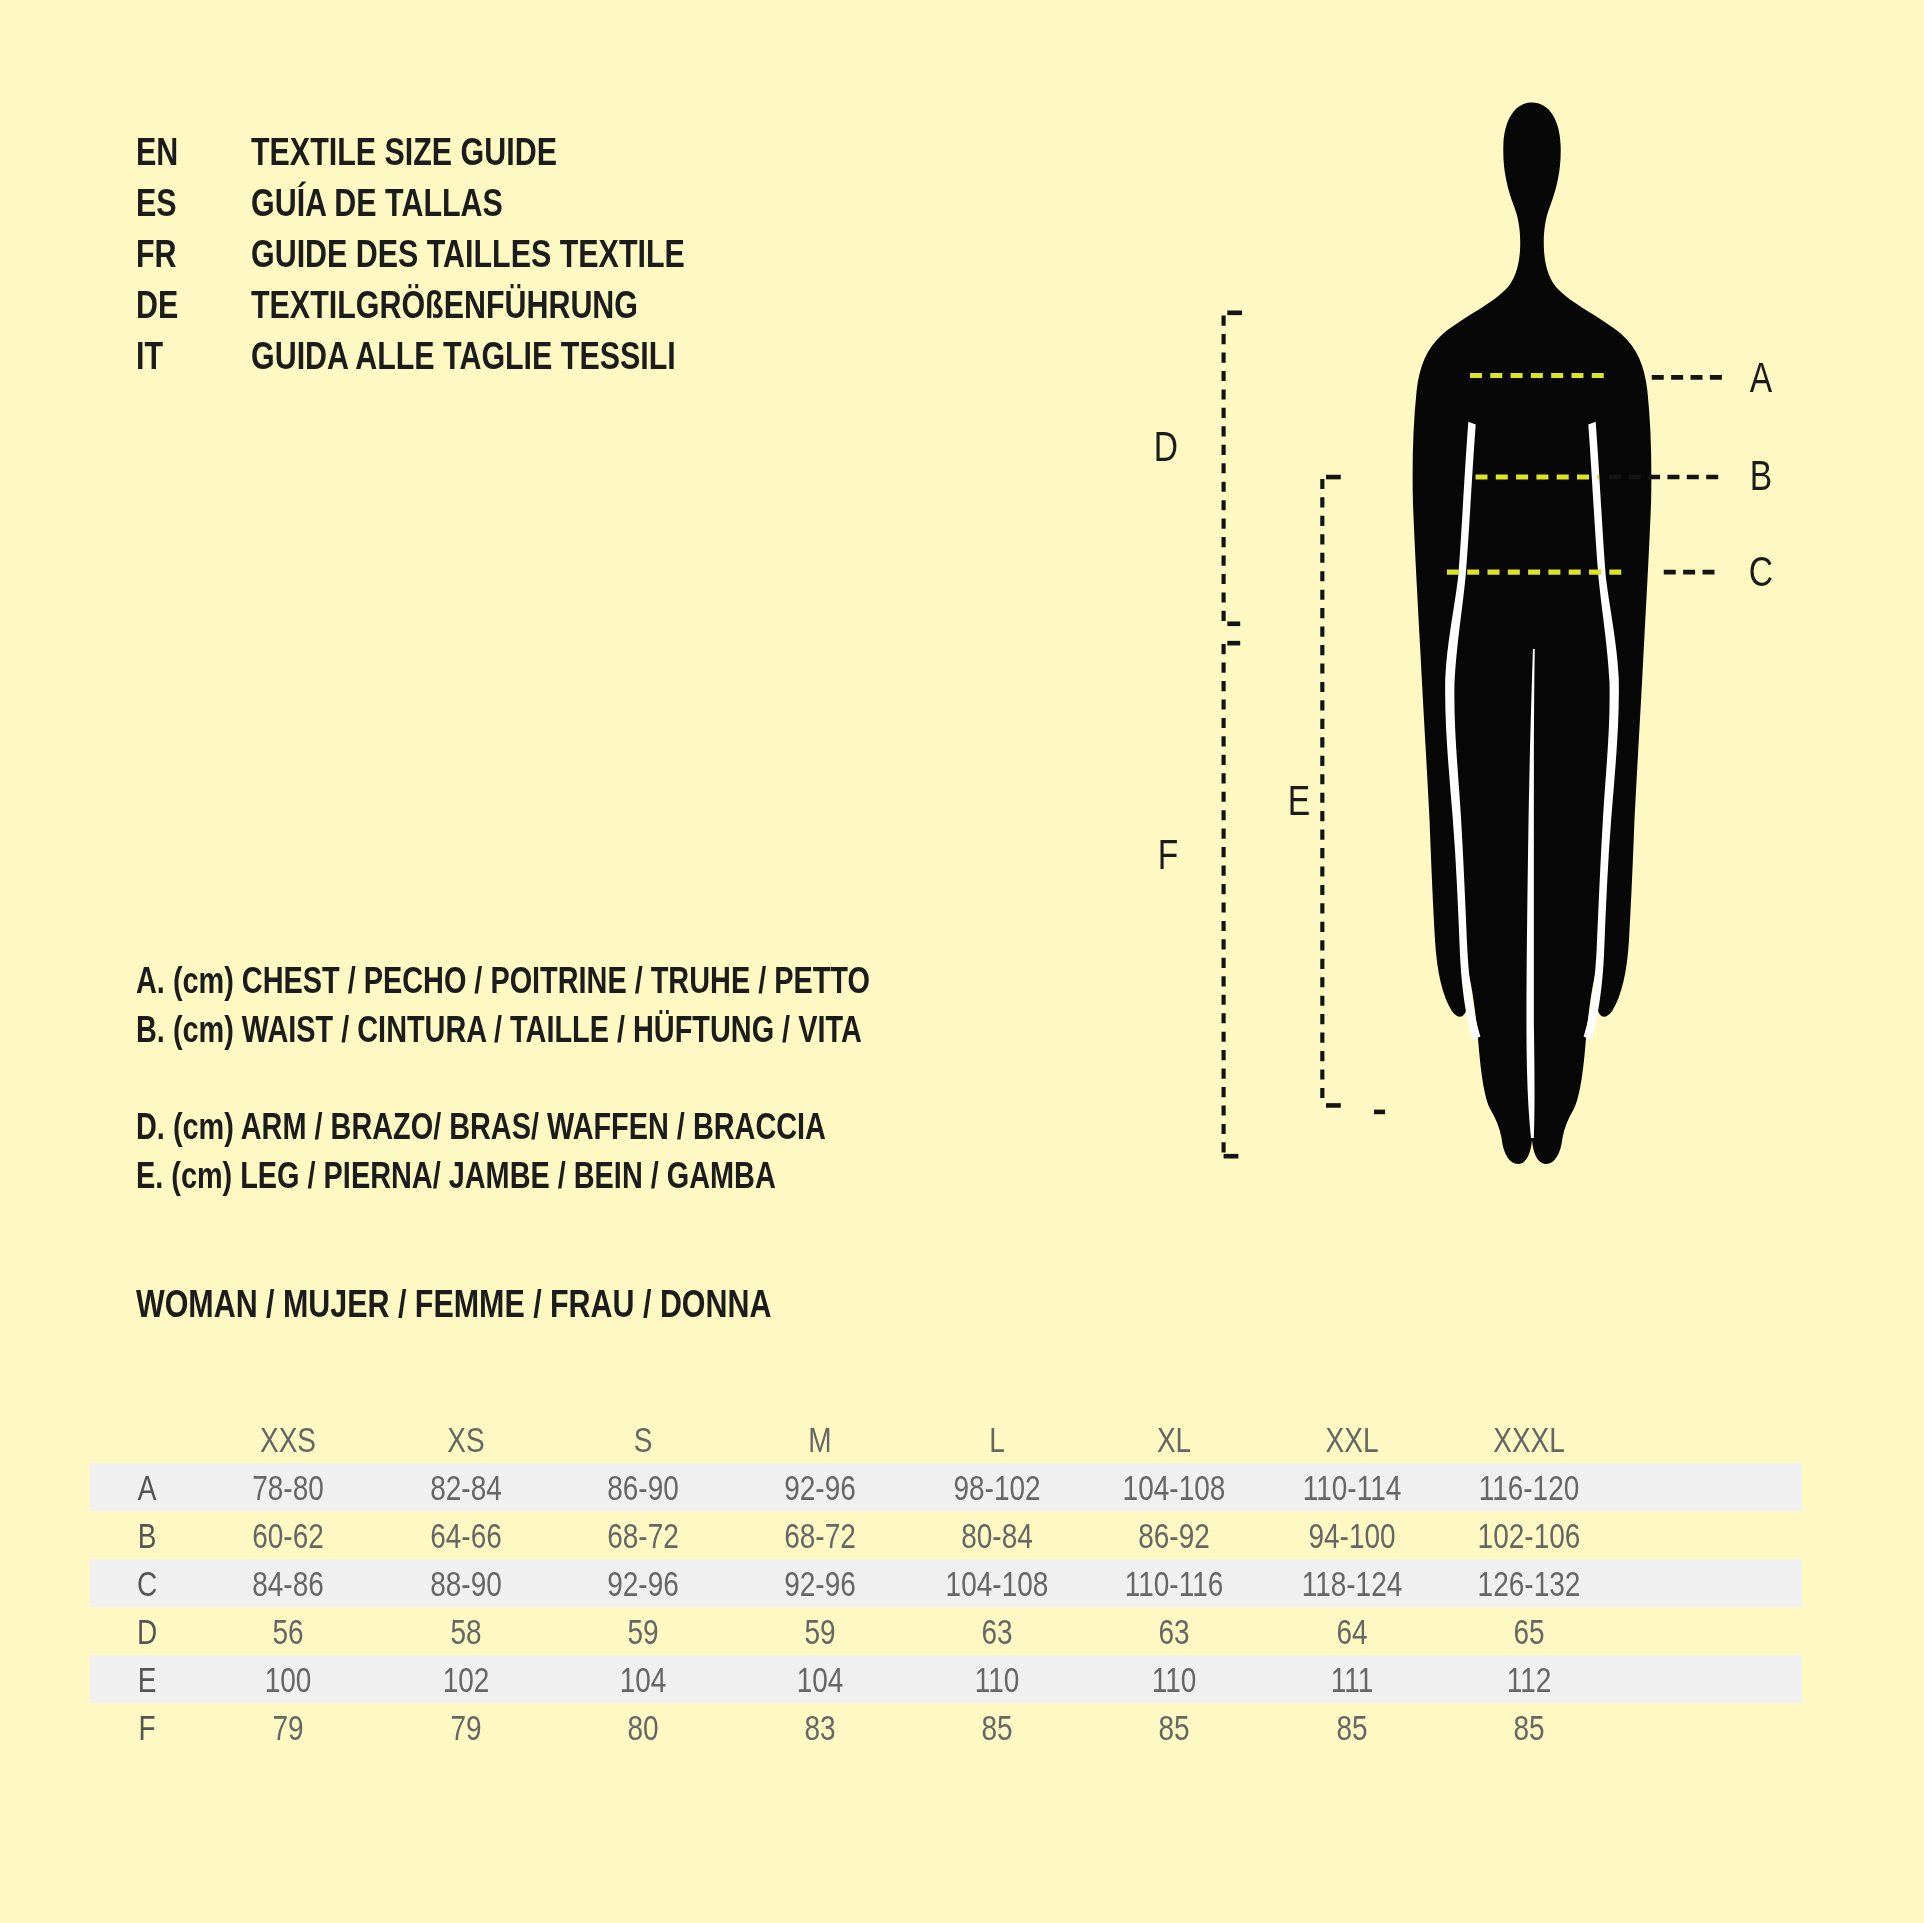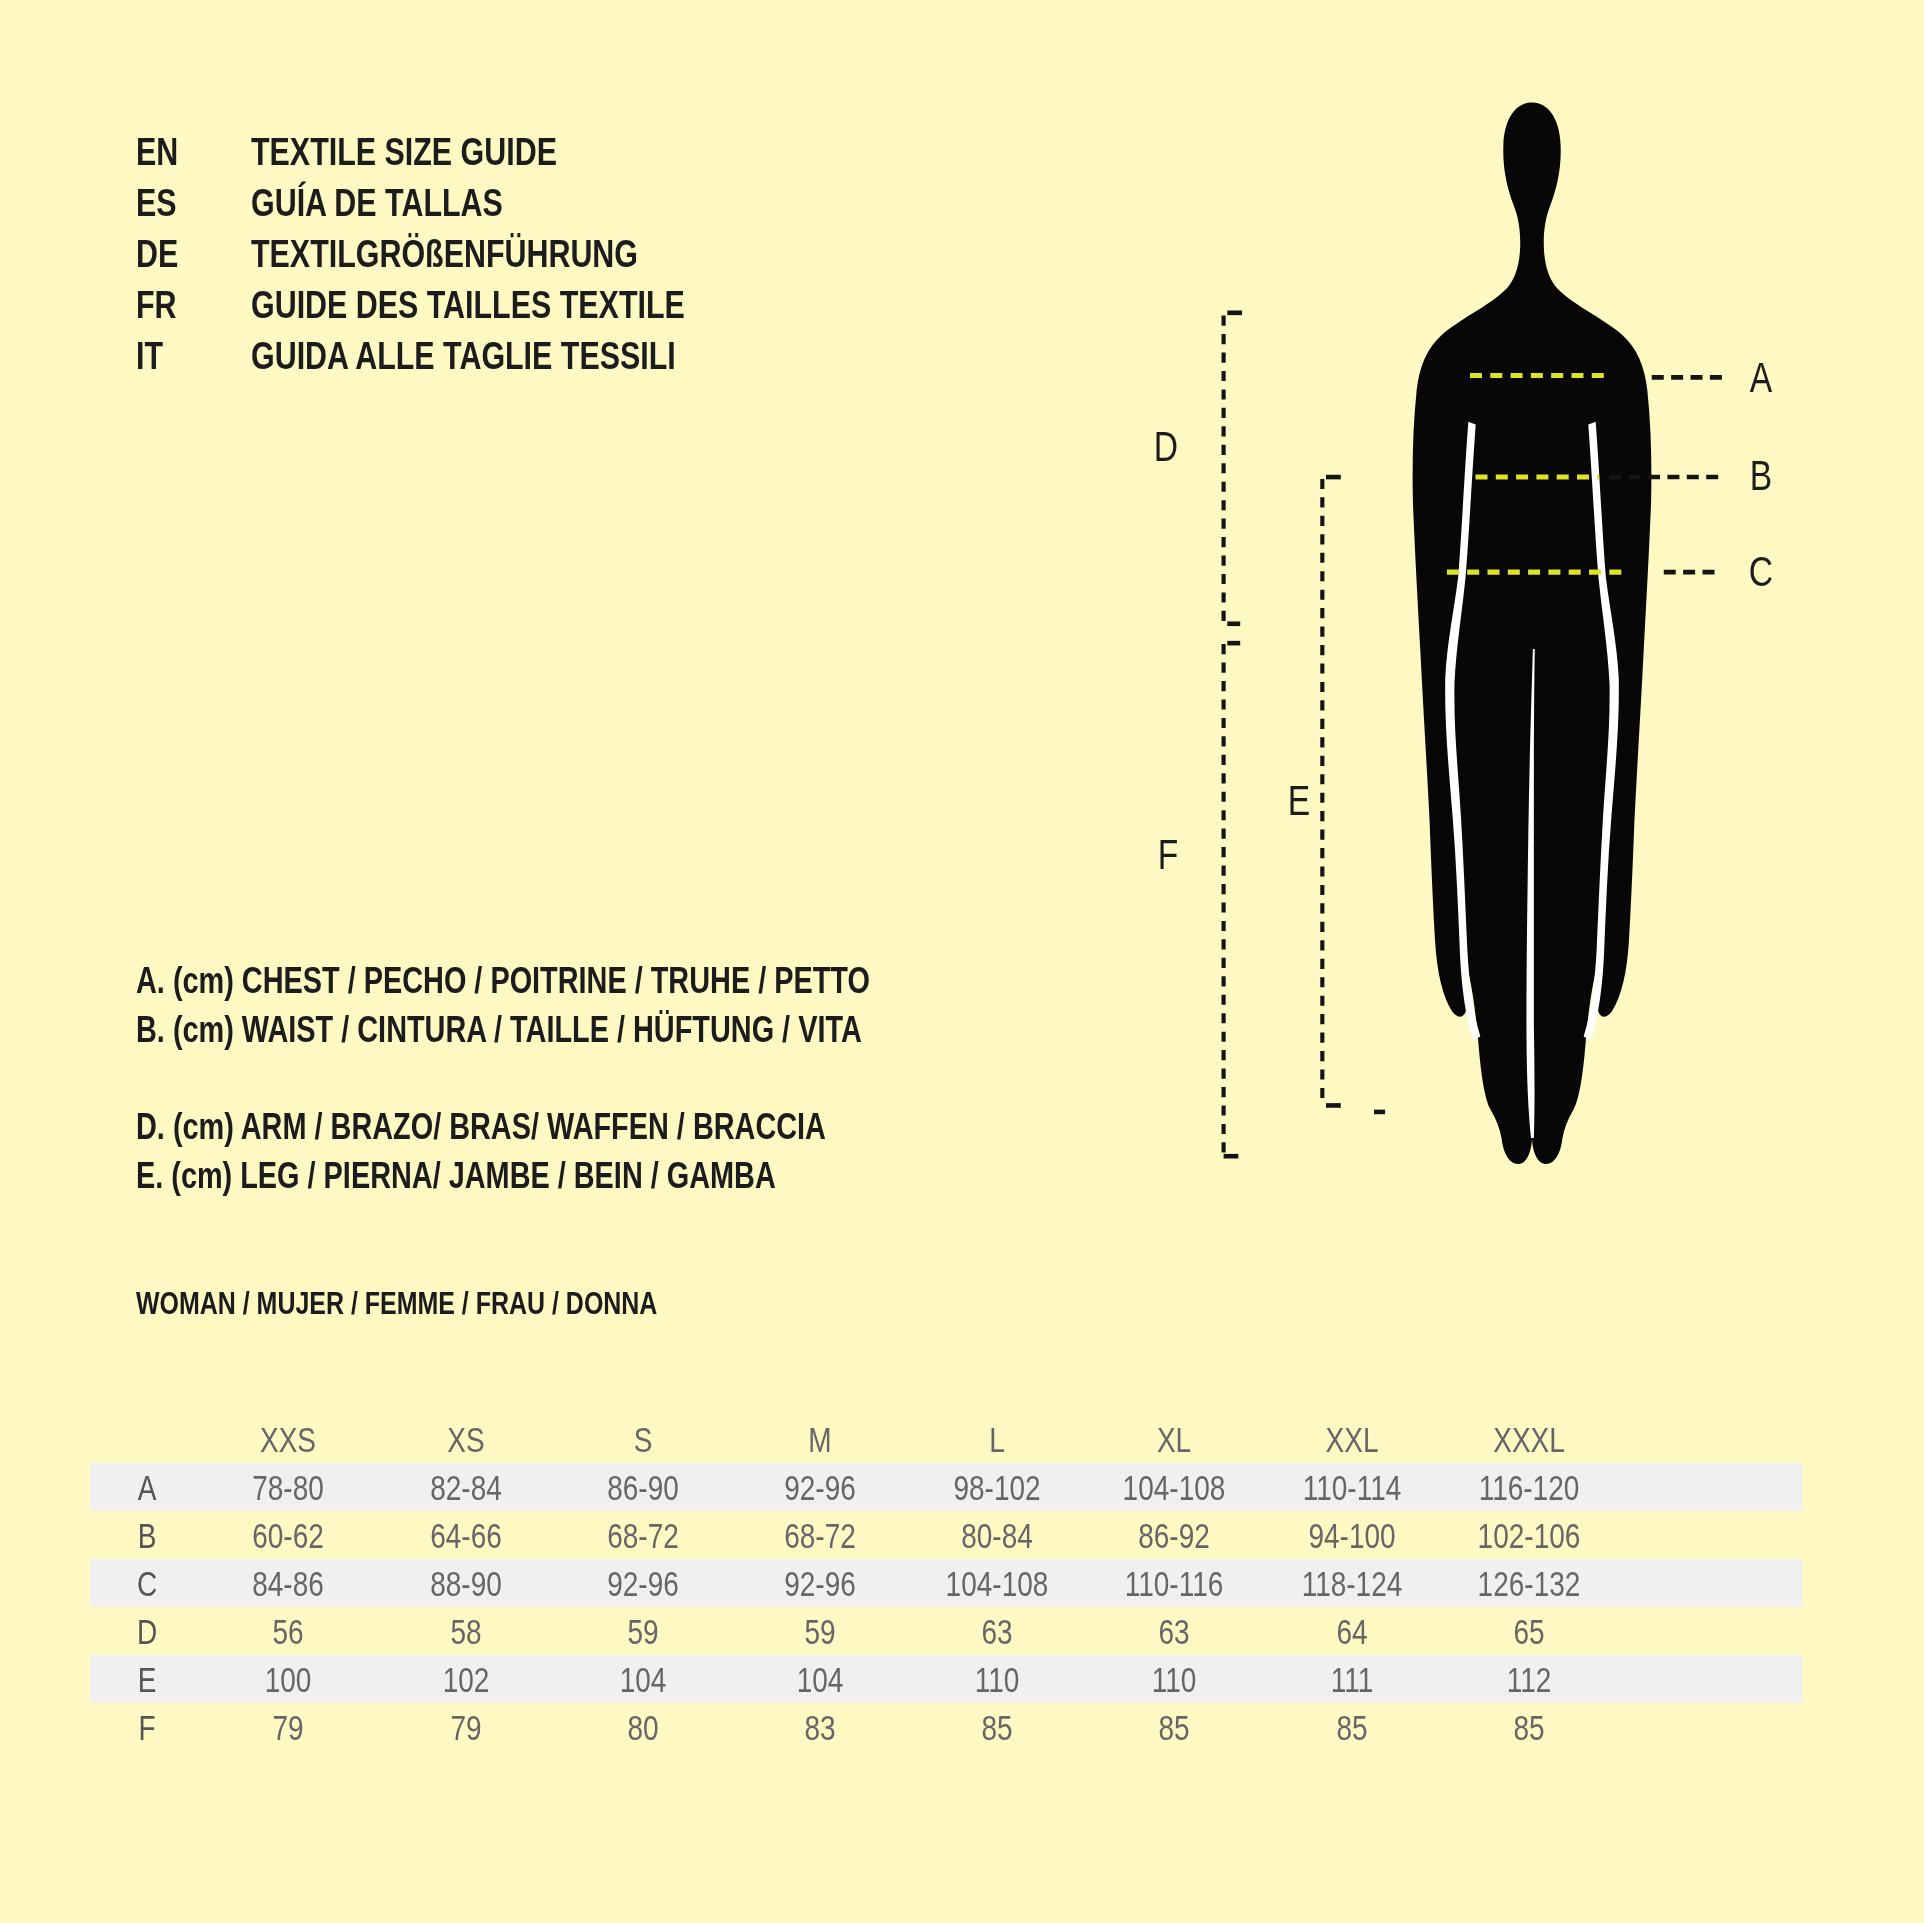--- a/index.html
+++ b/index.html
@@ -18,21 +18,21 @@
   #lines-svg{position:absolute;left:0;top:0;width:1924px;height:1923px;pointer-events:none;}
   .flabel{position:absolute;font-size:42px;font-weight:400;color:#1c1c1c;
           transform:translate(-50%,-50%) scaleX(0.8);white-space:nowrap;}
 
   
   .measure-line{position:absolute;left:136px;height:48px;line-height:48px;
                 font-size:37px;font-weight:700;white-space:nowrap;}
 
   
   #gender-heading{position:absolute;left:136px;top:1283px;height:41px;line-height:41px;
-                  font-size:32px;font-weight:700;}
+                  font-size:39px;font-weight:700;}
 
   
   #size-band{position:absolute;left:90px;top:1355px;width:1742px;height:48px;background:#c9c9c9;}
   #size-band .inner{position:absolute;left:45px;top:0;height:48px;line-height:49px;
                     font-size:37px;font-weight:700;color:#7b7b7b;}
 
   
   #size-table{position:absolute;left:0;top:0;}
   .trow{position:absolute;left:90px;width:1712px;height:48px;}
   .trow.zebra{background:#f0f0f0;}
@@ -49,26 +49,26 @@
   <div id="lang-block">
     <div class="lang-row">
       <span class="lang-code cond cx78">EN</span>
       <span class="cond cx78">TEXTILE SIZE GUIDE</span>
     </div>
     <div class="lang-row">
       <span class="lang-code cond cx78">ES</span>
       <span class="cond cx78">GUÍA DE TALLAS</span>
     </div>
     <div class="lang-row">
+      <span class="lang-code cond cx78">FR</span>
+      <span class="cond cx78">GUIDE DES TAILLES TEXTILE</span>
+    </div>
+    <div class="lang-row">
       <span class="lang-code cond cx78">DE</span>
       <span class="cond cx78">TEXTILGRÖßENFÜHRUNG</span>
-    </div>
-    <div class="lang-row">
-      <span class="lang-code cond cx78">FR</span>
-      <span class="cond cx78">GUIDE DES TAILLES TEXTILE</span>
     </div>
     <div class="lang-row">
       <span class="lang-code cond cx78">IT</span>
       <span class="cond cx78">GUIDA ALLE TAGLIE TESSILI</span>
     </div>
   </div>
 
   <svg id="silhouette-svg" viewBox="0 0 340 1180" xmlns="http://www.w3.org/2000/svg">
     <path fill="#070707" d="
       M170,6

